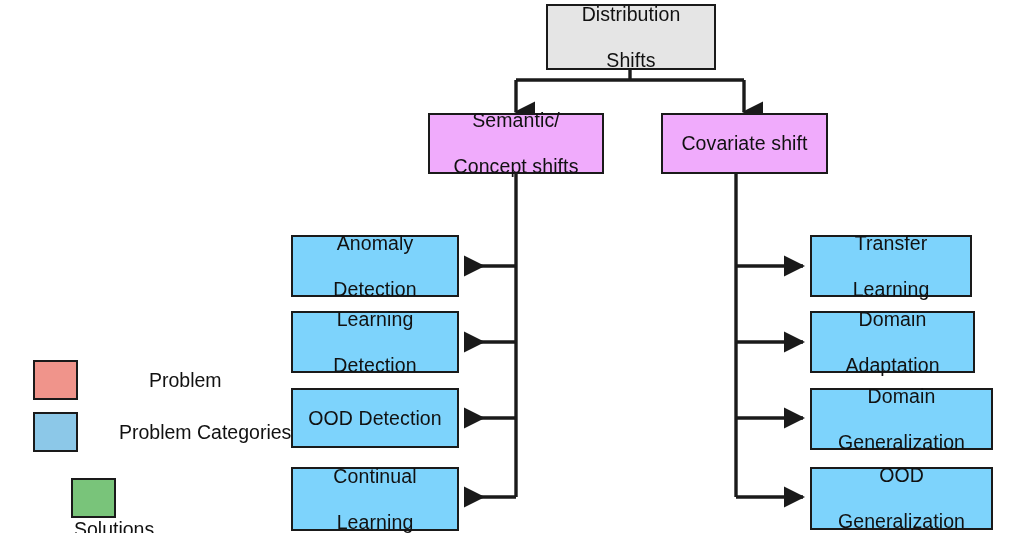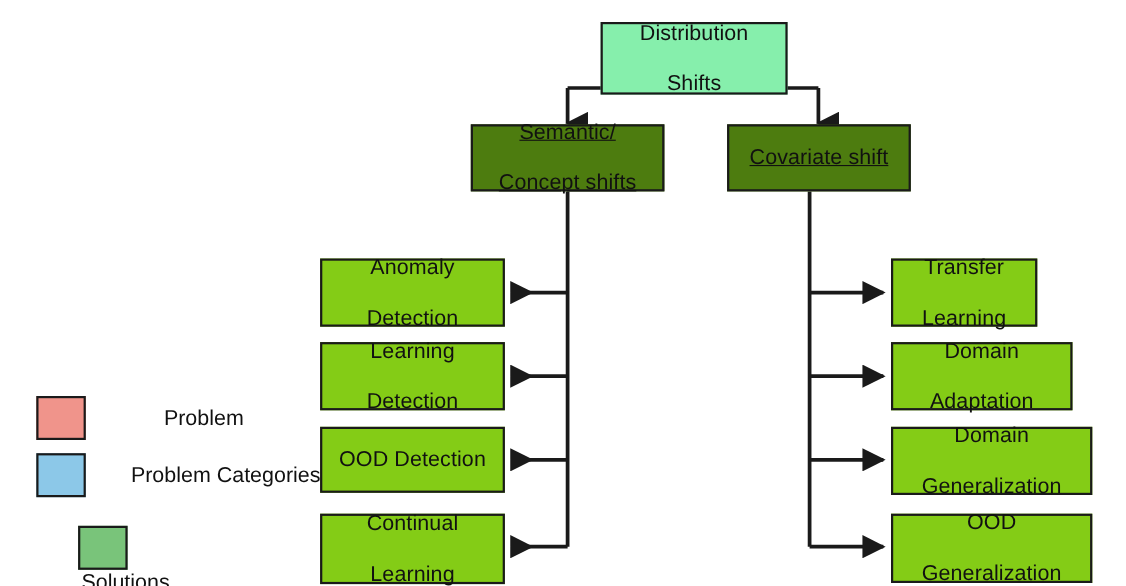--- a/index.html
+++ b/index.html
@@ -15,23 +15,23 @@
   .node{
     position:absolute;box-sizing:border-box;
     border:2.5px solid #1a1a1a;
     display:flex;align-items:center;justify-content:center;
     text-align:center;line-height:1.18;
     font-size:19.5px;color:#111111;
     letter-spacing:.1px;
     z-index:3;
   }
   .node span{display:block;padding:0 4px;}
-  .node.root{background:#86efac;margin-top:16px;}
-  .node.cat{background:#4d7c0f;text-decoration:underline;}
-  .node.sol{background:#84cc16;}
+  .node.root{background:#e5e5e5;}
+  .node.cat{background:#f0abfc;}
+  .node.sol{background:#7dd3fc;}
 
   
   #legend{position:absolute;left:33px;top:352px;z-index:4;}
   .legend-row{position:absolute;display:flex;align-items:center;}
   .swatch{
     width:45px;height:40px;box-sizing:border-box;
     border:2.5px solid #1a1a1a;flex:0 0 auto;
   }
   .legend-label{
     margin-left:41px;font-size:19.5px;color:#111111;white-space:nowrap;
@@ -116,21 +116,21 @@
     </span>
   </div>
 
   <div class="node sol" style="left:291px;top:467px;width:168px;height:64px;">
     <span>
       <span>Continual</span><br>
       <span>Learning</span>
     </span>
   </div>
 
-  <div class="node sol" style="left:810px;top:235px;width:133px;height:62px;">
+  <div class="node sol" style="left:810px;top:235px;width:162px;height:62px;">
     <span>
       <span>Transfer</span><br>
       <span>Learning</span>
     </span>
   </div>
 
   <div class="node sol" style="left:810px;top:311px;width:165px;height:62px;">
     <span>
       <span>Domain</span><br>
       <span>Adaptation</span>

